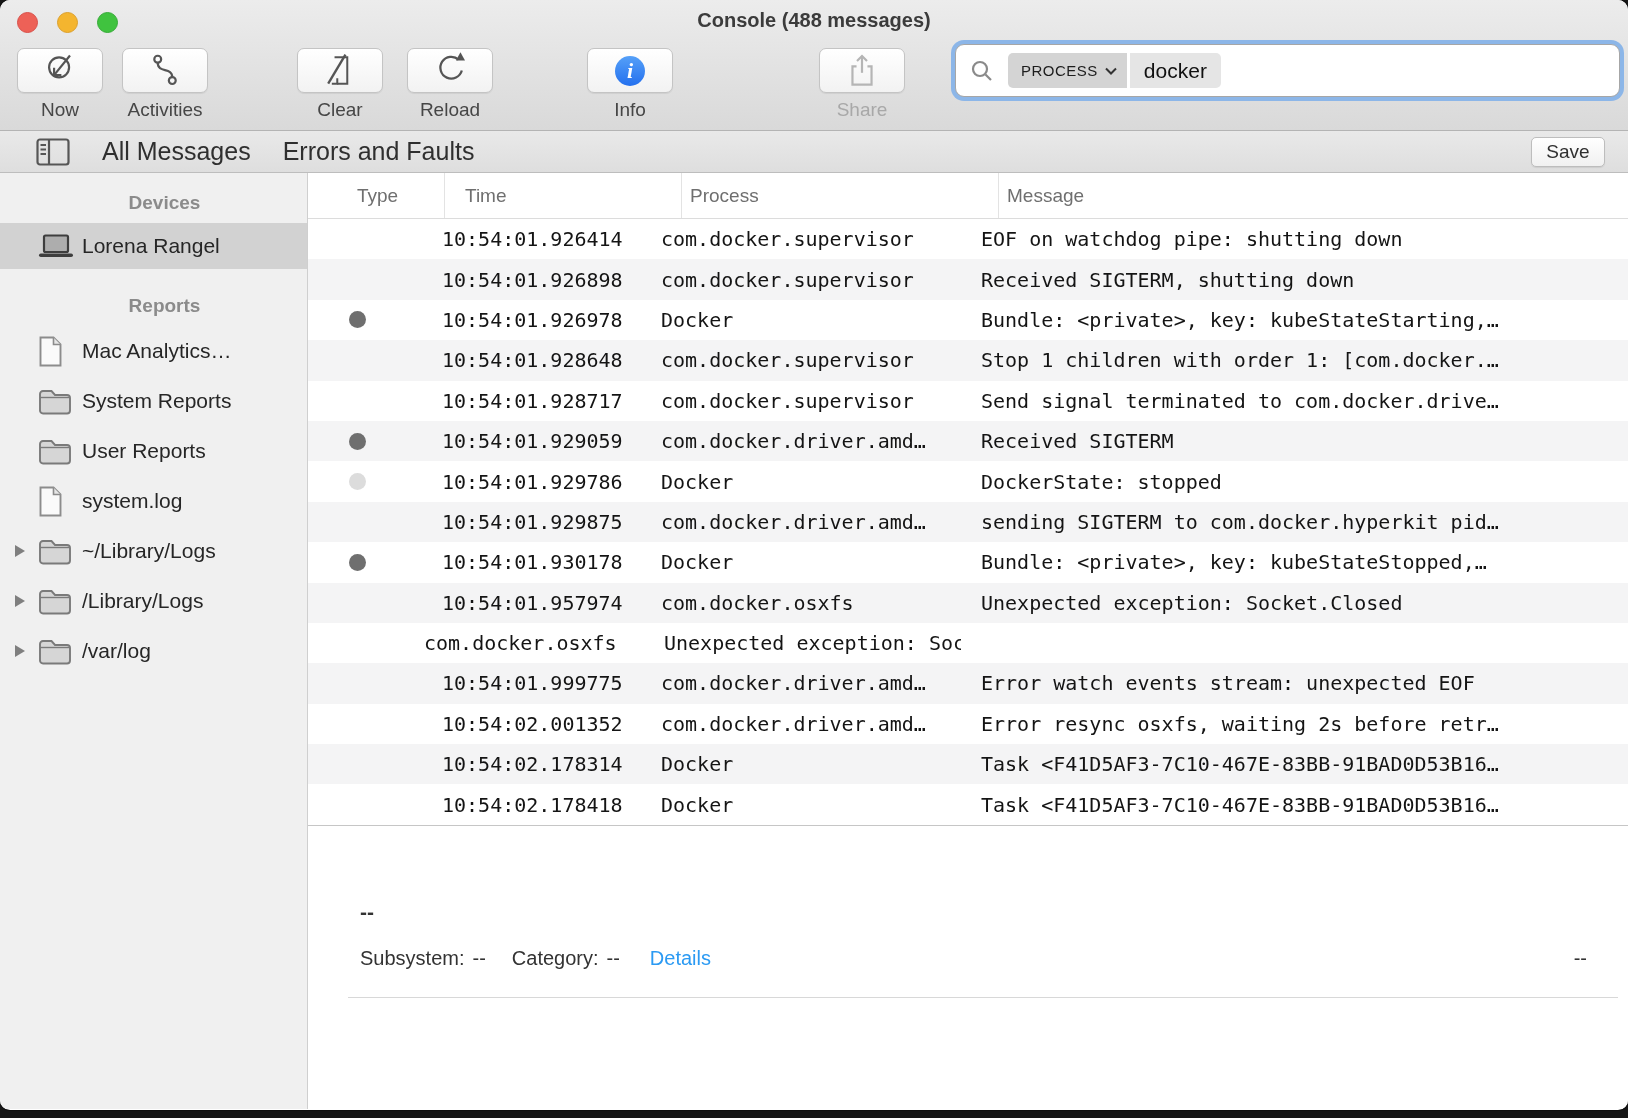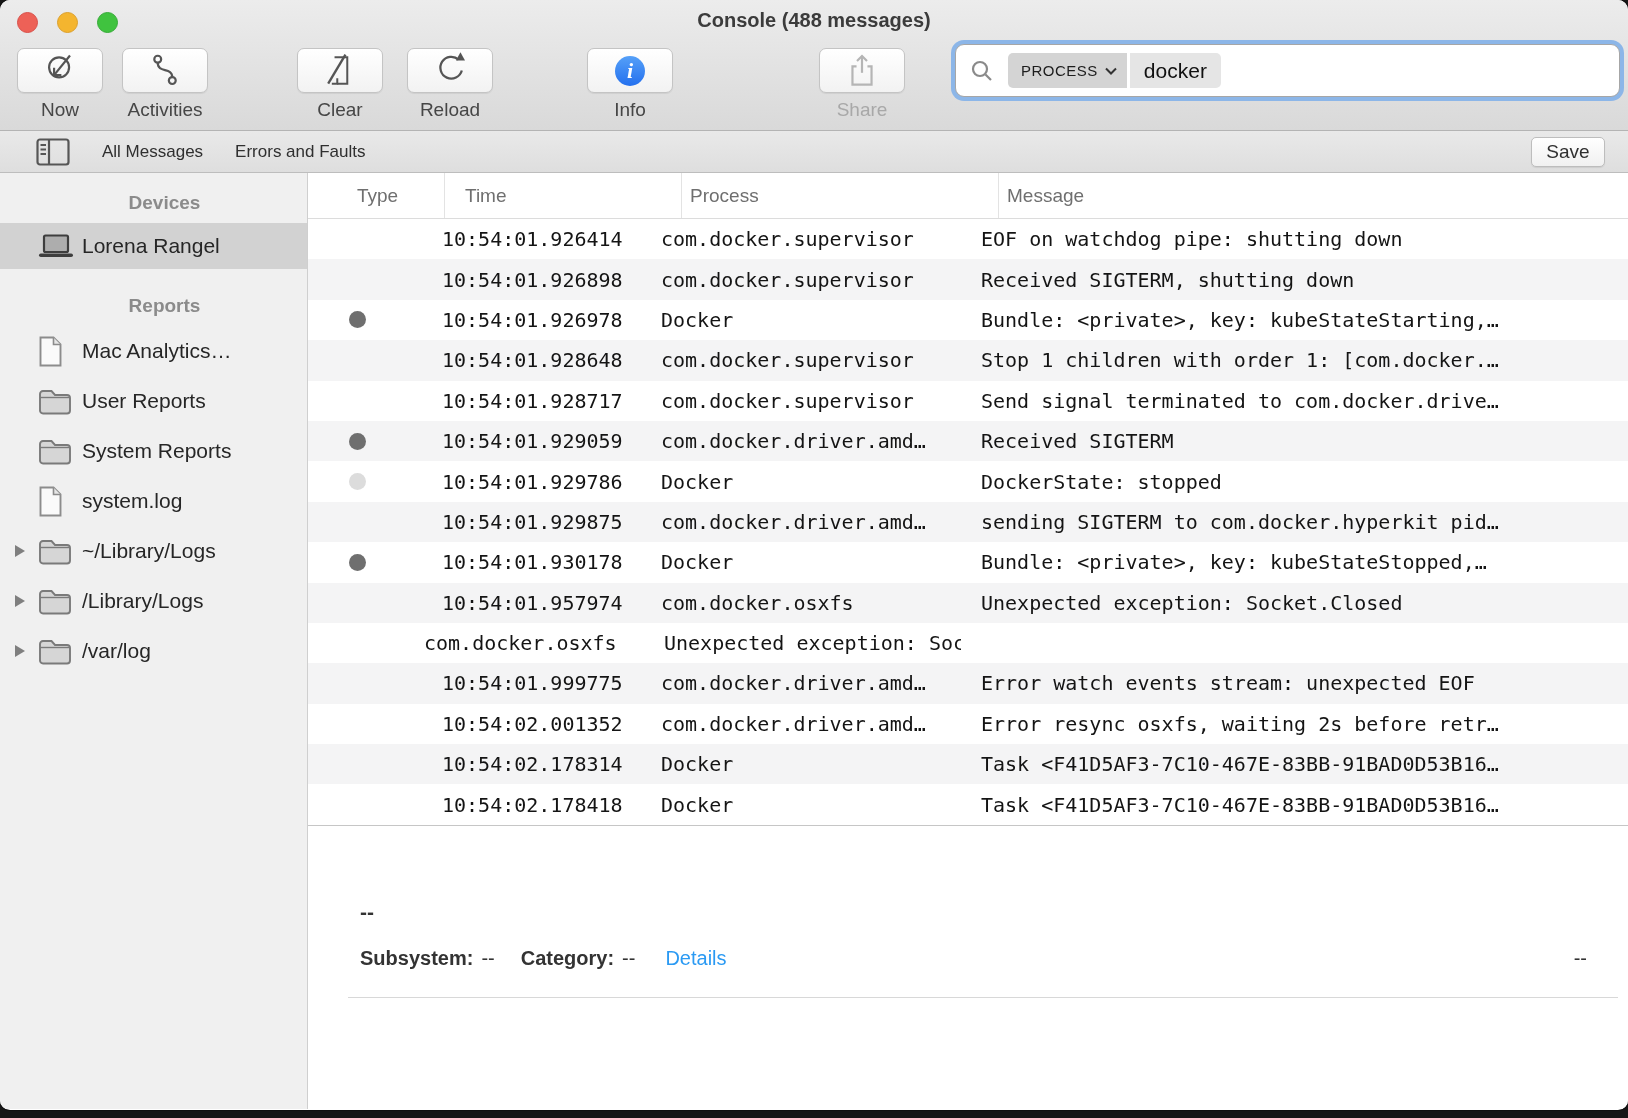--- a/index.html
+++ b/index.html
@@ -33,21 +33,21 @@
   .search-field .mag { margin-right:13px; display:flex; }
   .token-process { background:#d4d4d4; border-radius:5px 0 0 5px; height:35px; display:flex; align-items:center;
                    padding:0 10px 0 13px; gap:7px; font-size:15px; letter-spacing:.5px; color:#1c1c1c; }
   .token-value { background:#e5e5e5; border-radius:0 5px 5px 0; height:35px; display:flex; align-items:center;
                  padding:0 14px; font-size:21px; color:#111; margin-left:3px; }
 
   
   .filterbar { position:relative; height:42px; background:linear-gradient(#e9e9e9,#dedede); border-bottom:1px solid #bdbdbd;
                display:flex; align-items:center; }
   .fb-toggle { margin-left:36px; display:flex; }
-  .fb-item { font-size:17px; color:#2f2f2f; margin-left:32px; }
+  .fb-item { font-size:25px; color:#2f2f2f; margin-left:32px; }
   .fb-item:first-of-type { margin-left:28px; }
   .save-btn { position:absolute; right:23px; top:6px; width:74px; height:30px; background:linear-gradient(#ffffff,#f1f1f1);
               border:1px solid #bdbdbd; border-radius:5px; font-size:19px; color:#303030;
               display:flex; align-items:center; justify-content:center; box-shadow:0 1px 1px rgba(0,0,0,.08); }
 
   
   .main { display:flex; height:936px; }
   .sidebar { width:308px; background:#f0f0f0; border-right:1px solid #cfcfcf; padding-top:19px; flex:none;text-align:center; }
   .sb-section-title { font-size:19px; font-weight:700; color:#8b8b8b; padding-left:22px; margin-bottom:9px; }
   .sb-section + .sb-section { margin-top:26px; }
@@ -74,21 +74,21 @@
   .cell-process { padding-left:17px; }
   .cell-message { padding-left:20px; }
   .dot { width:17px; height:17px; border-radius:50%; }
   .dot-dark { background:#6f6f6f; }
   .dot-light { background:#dcdcdc; }
   .table-end { border-top:1px solid #c6c6c6; }
 
   .detail-pane { padding:74px 10px 0 52px; }
   .detail-preview { font-size:21px; font-weight:700; color:#333; }
   .detail-meta { margin-top:23px; display:flex; align-items:center; font-size:20px; color:#333; padding-right:31px; }
-  .dm-label { font-weight:700; }
+  .dm-label { font-weight:400; }
   .dm-value { margin:0 26px 0 8px; }
   .dm-link { color:#2b9af3; margin-left:4px; }
   .dm-right { margin-left:auto; }
   .detail-separator { margin:27px 0 0 -12px; border-top:1px solid #d8d8d8; }
 
   svg { display:block; }
 </style>
 </head>
 <body>
 
@@ -216,30 +216,30 @@
             </span>
             <span class="sb-label">Mac Analytics…</span>
           </div>
           <div class="sb-item no-disc">
             <span class="sb-icon">
               <svg width="34" height="27" viewBox="0 0 34 27">
                 <path d="M2 6 a3 3 0 0 1 3-3 h8.5 l3.5 4 h12 a3 3 0 0 1 3 3 v12.5 a3 3 0 0 1-3 3 H5 a3 3 0 0 1-3-3 Z" fill="#d6d6d6" stroke="#7a7a7a" stroke-width="1.9"></path>
                 <path d="M2 9.5 H32" stroke="#7a7a7a" stroke-width="1.4"></path>
               </svg>
             </span>
-            <span class="sb-label">User Reports</span>
+            <span class="sb-label">System Reports</span>
           </div>
           <div class="sb-item no-disc">
             <span class="sb-icon">
               <svg width="34" height="27" viewBox="0 0 34 27">
                 <path d="M2 6 a3 3 0 0 1 3-3 h8.5 l3.5 4 h12 a3 3 0 0 1 3 3 v12.5 a3 3 0 0 1-3 3 H5 a3 3 0 0 1-3-3 Z" fill="#d6d6d6" stroke="#7a7a7a" stroke-width="1.9"></path>
                 <path d="M2 9.5 H32" stroke="#7a7a7a" stroke-width="1.4"></path>
               </svg>
             </span>
-            <span class="sb-label">System Reports</span>
+            <span class="sb-label">User Reports</span>
           </div>
           <div class="sb-item no-disc">
             <span class="sb-icon">
               <svg width="25" height="31" viewBox="0 0 25 31">
                 <path d="M2.5 1.5 h13 l7 7 v21 h-20 Z" fill="#fafafa" stroke="#8c8c8c" stroke-width="1.9"></path>
                 <path d="M15.5 1.5 v7 h7" fill="#e6e6e6" stroke="#8c8c8c" stroke-width="1.6"></path>
               </svg>
             </span>
             <span class="sb-label">system.log</span>
           </div>

